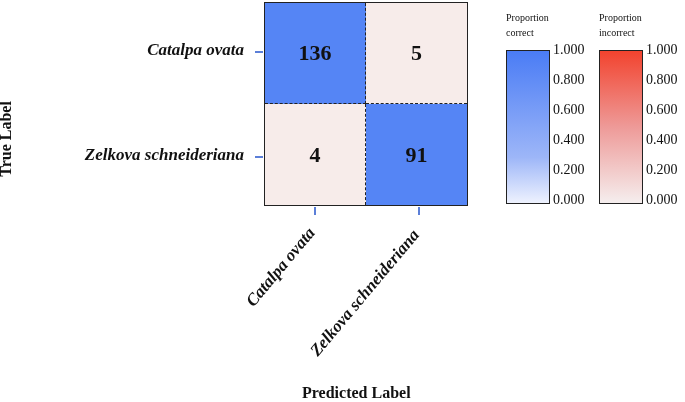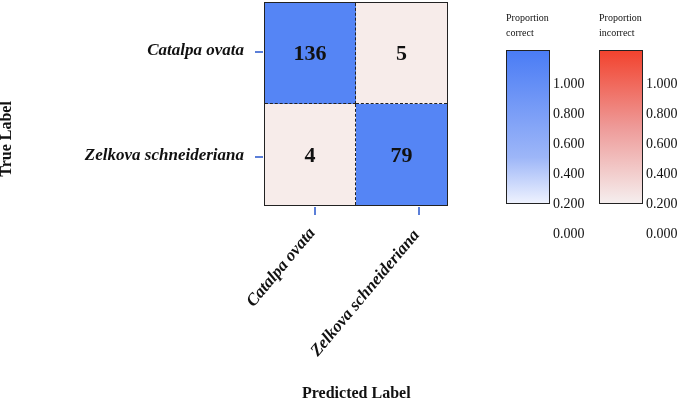--- a/index.html
+++ b/index.html
@@ -1,47 +1,47 @@
 <!DOCTYPE html>
 <html><head>
 <meta charset="utf-8">
 <style>
   html,body{margin:0;padding:0;background:#fff;}
   body{width:685px;height:402px;position:relative;overflow:hidden;font-family:"Liberation Serif","DejaVu Serif",serif;color:#111;}
   .abs{position:absolute;}
-  .matrix{left:264px;top:2px;width:184px;height:204px;border:1.5px solid #222;box-sizing:border-box;}
+  .matrix{left:264px;top:2px;width:204px;height:204px;border:1.5px solid #222;box-sizing:border-box;}
   .cell{position:absolute;width:50%;height:50%;display:flex;align-items:center;justify-content:center;font-weight:bold;font-size:22px;box-sizing:border-box;}
   .c00{left:0;top:0;border-right:1px dashed #222;border-bottom:1px dashed #222;}
   .c01{left:50%;top:0;border-bottom:1px dashed #222;}
   .c10{left:0;top:50%;border-right:1px dashed #222;}
   .c11{left:50%;top:50%;}
   .ylab{font-style:italic;font-weight:bold;font-size:17px;text-align:right;width:240px;}
   .tick-h{width:8px;height:1.5px;background:#5b7fd8;}
   .tick-v{width:1.5px;height:8px;background:#5b7fd8;}
   .xlab{font-style:italic;font-weight:bold;font-size:17px;white-space:nowrap;transform-origin:right center;transform:rotate(-50deg);}
   .axis-title{font-weight:bold;font-size:16px;white-space:nowrap;}
   .cb-title{font-size:10px;line-height:15px;}
   .cb{width:44px;height:154px;border:1.5px solid #222;box-sizing:border-box;}
-  .cb-tick{font-size:14px;line-height:14px;margin-top:34px;}
+  .cb-tick{font-size:14px;line-height:14px;}
 </style>
 </head>
 <body>
 
 <div class="abs axis-title" style="left:-32px;top:130px;transform:rotate(-90deg);">True Label</div>
 
 <div class="abs ylab" style="left:4px;top:40px;">Catalpa ovata</div>
 <div class="abs ylab" style="left:4px;top:145px;">Zelkova schneideriana</div>
 <div class="abs tick-h" style="left:255px;top:51px;"></div>
 <div class="abs tick-h" style="left:255px;top:156px;"></div>
 
 <div class="abs matrix">
   <div class="cell c00" style="background:#5585f5;">136</div>
   <div class="cell c01" style="background:#f7ecea;">5</div>
   <div class="cell c10" style="background:#f7ecea;">4</div>
-  <div class="cell c11" style="background:#5585f5;">79</div>
+  <div class="cell c11" style="background:#5585f5;">91</div>
 </div>
 
 <div class="abs tick-v" style="left:314px;top:207px;"></div>
 <div class="abs tick-v" style="left:418px;top:207px;"></div>
 
 <div class="abs xlab" style="right:373px;top:220px;">Catalpa ovata</div>
 <div class="abs xlab" style="right:269px;top:222px;">Zelkova schneideriana</div>
 
 <div class="abs axis-title" style="left:302px;top:384px;">Predicted Label</div>
 

